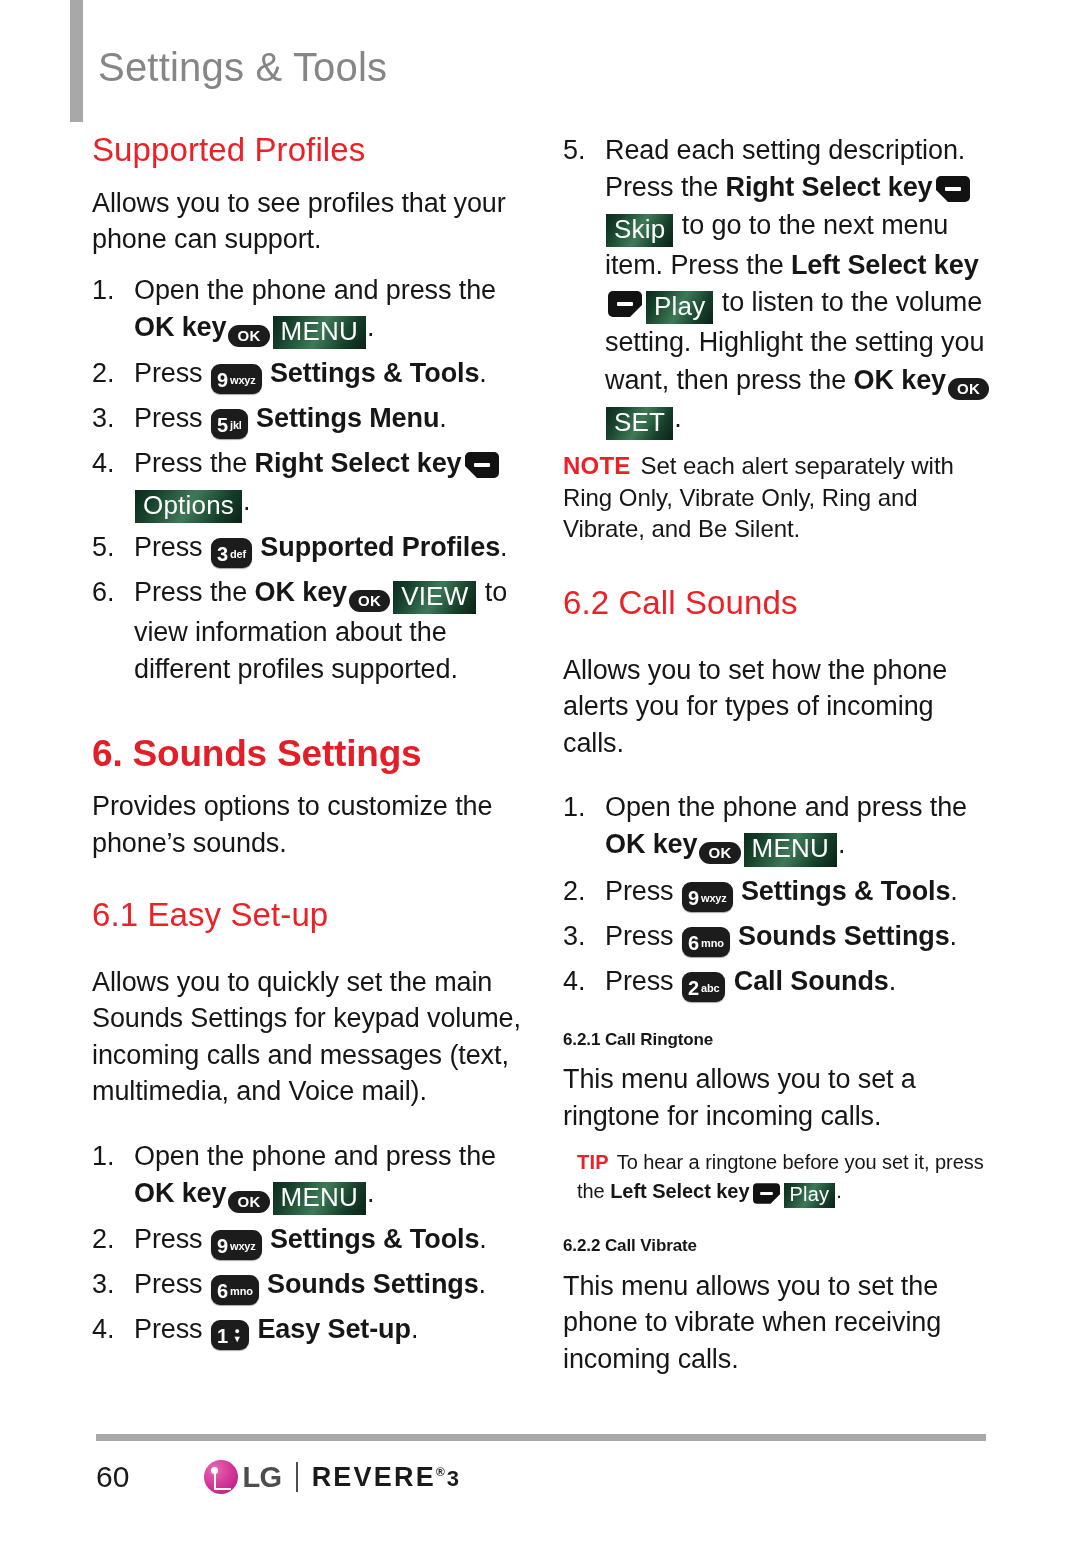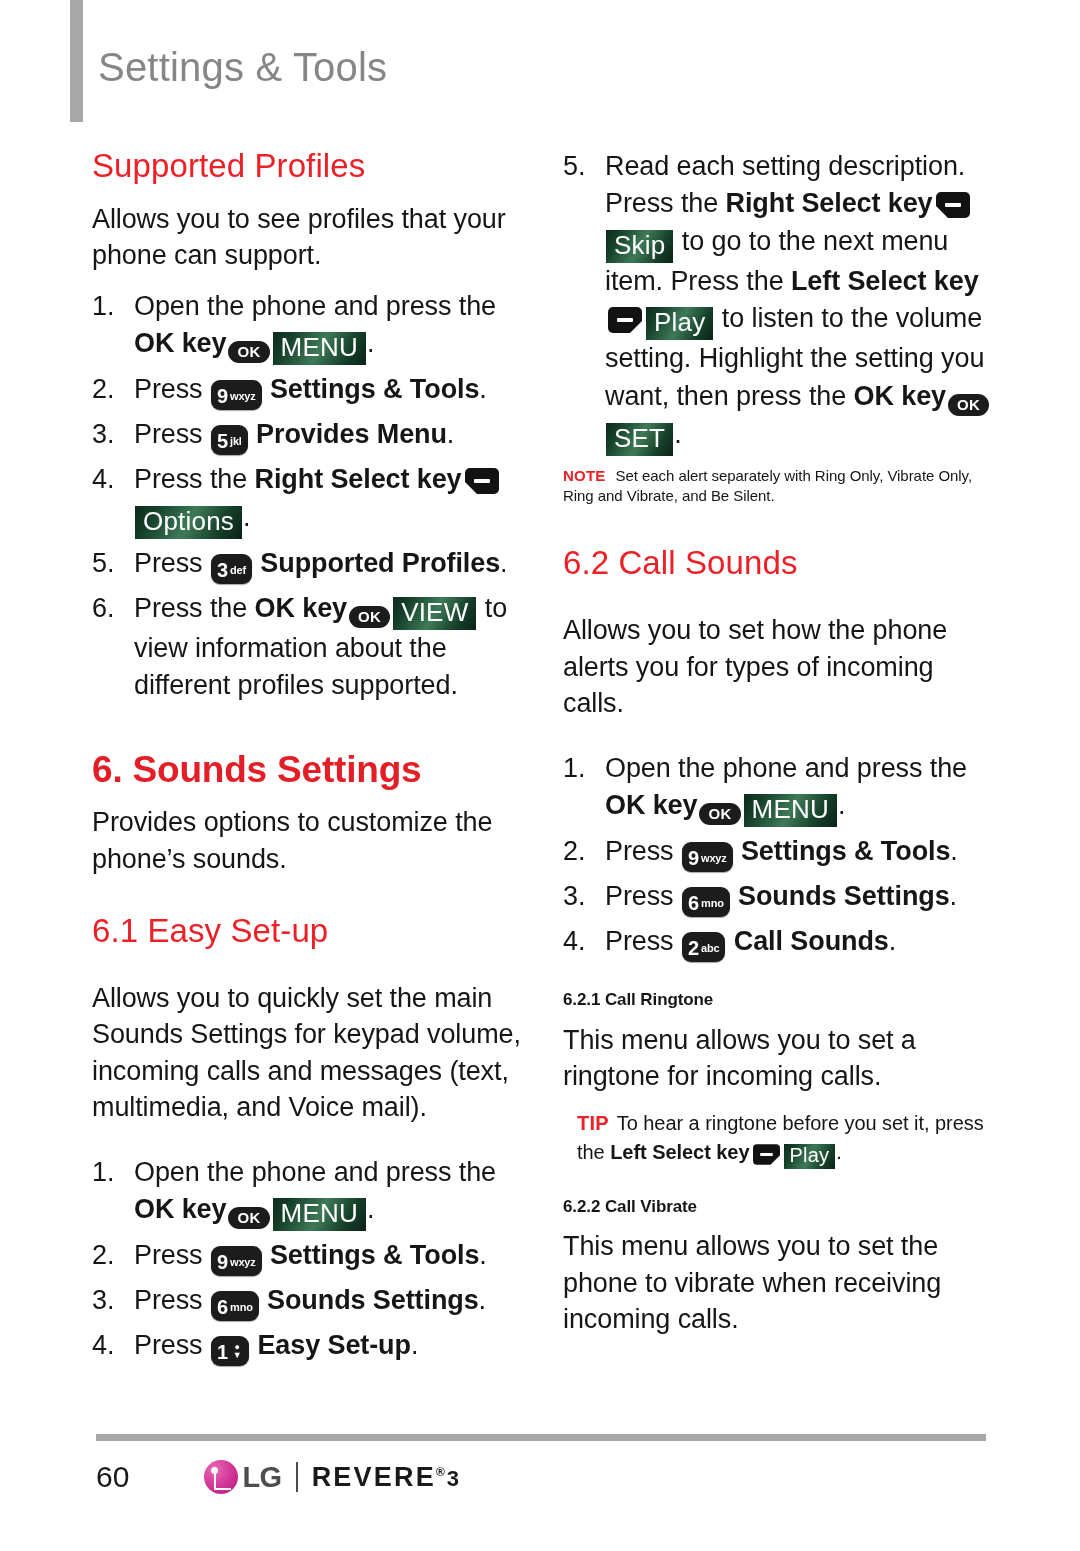--- a/index.html
+++ b/index.html
@@ -40,21 +40,21 @@
   }
 
   
   .columns {
     position: absolute;
     left: 0; top: 132px;
     width: 1080px;
   }
   .col {
     position: absolute;
-    top: 16px;
+    top: 0;
     width: 432px;
   }
   .col-left  { left: 92px; }
   .col-right { left: 563px; }
 
   
   h2.sec-red {
     margin: 0 0 16px 0;
     font-size: 33px;
     font-weight: 400;
@@ -112,21 +112,21 @@
     width: 38px;
     text-align: left;
     font-size: 27px;
     color: #161616;
   }
   .b { font-weight: 700; }
 
   
   .note {
     margin: 10px 0 6px 0;
-    font-size: 15px;
+    font-size: 24px;
     line-height: 1.32;
     color: #161616;
     letter-spacing: -0.05px;
   }
   .note .lbl {
     font-weight: 700;
     color: #ec2027;
     margin-right: 10px;
     letter-spacing: 0.2px;
   }
@@ -328,21 +328,21 @@
 
   <div class="col col-left">
 
     <h2 class="sec-red">Supported Profiles</h2>
 
     <p class="body">Allows you to see profiles that your phone can support.</p>
 
     <ol class="steps">
         <li><span class="num">1.</span><span>Open the phone and press the <span class="b">OK key</span><span class="key-ok glyph">OK</span><span class="badge">MENU</span>.</span></li>
         <li><span class="num">2.</span><span>Press <span class="key-pad glyph"><span class="kd">9</span><span class="kl">wxyz</span></span><span class="b"> Settings &amp; Tools</span>.</span></li>
-        <li><span class="num">3.</span><span>Press <span class="key-pad glyph"><span class="kd">5</span><span class="kl">jkl</span></span><span class="b"> Provides Menu</span>.</span></li>
+        <li><span class="num">3.</span><span>Press <span class="key-pad glyph"><span class="kd">5</span><span class="kl">jkl</span></span><span class="b"> Settings Menu</span>.</span></li>
         <li><span class="num">4.</span><span>Press the <span class="b">Right Select key</span><span class="key-soft glyph" style="width: 34px; height: 26px;"><svg viewBox="0 0 34 26" width="34" height="26" xmlns="http://www.w3.org/2000/svg">
                 <path d="M5,0 H29 A5,5 0 0 1 34,5 V21 A5,5 0 0 1 29,26 H12 L0,14 V5 A5,5 0 0 1 5,0 Z" fill="#121212"></path>
                 <rect x="9" y="11" width="16" height="4" rx="1" fill="#ffffff"></rect>
               </svg></span><span class="badge">Options</span>.</span></li>
         <li><span class="num">5.</span><span>Press <span class="key-pad glyph"><span class="kd">3</span><span class="kl">def</span></span><span class="b"> Supported Profiles</span>.</span></li>
         <li><span class="num">6.</span><span>Press the <span class="b">OK key</span><span class="key-ok glyph">OK</span><span class="badge">VIEW</span> to view information about the different profiles supported.</span></li>
       </ol>
 
     <h1 class="chapter">6. Sounds Settings</h1>
 

